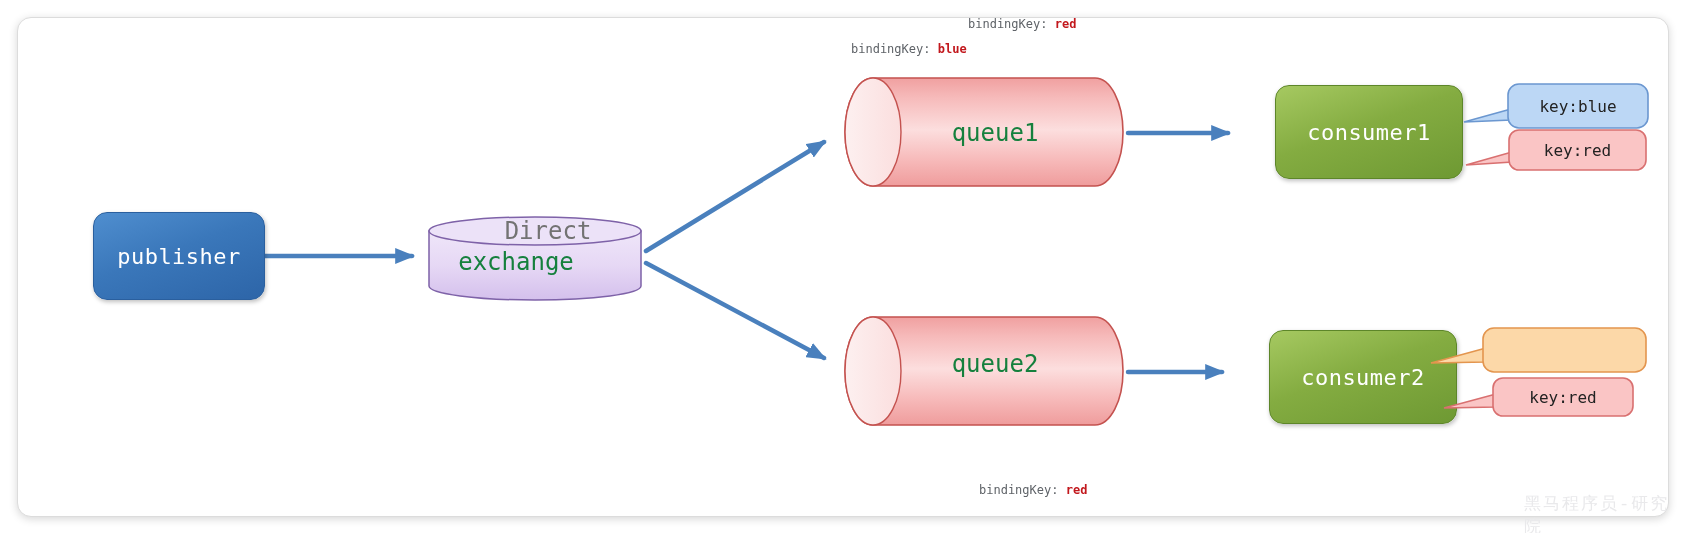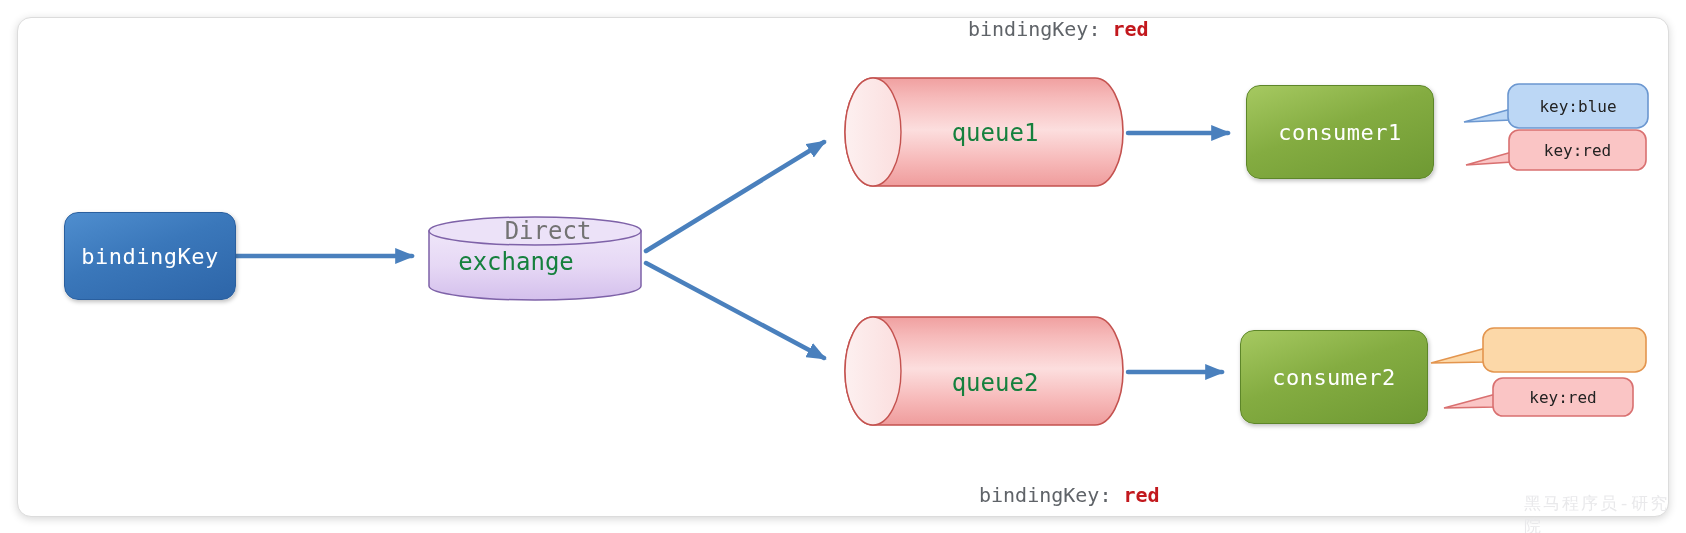--- a/index.html
+++ b/index.html
@@ -10,34 +10,34 @@
     --publisher_text:#ffffff; --consumer_text:#ffffff; --watermark:#e9e9eb;
   }
   html,body{margin:0;padding:0;background:#ffffff;}
   .stage{position:relative;width:1686px;height:533px;overflow:hidden;
          font-family:"DejaVu Sans Mono","Liberation Mono",monospace;}
   .card{position:absolute;left:17px;top:17px;width:1650px;height:498px;
         background:#fff;border:1px solid #dcdcdc;border-radius:14px;
         box-shadow:0 2px 8px rgba(0,0,0,.16);}
   .abs{position:absolute;}
   .node{position:absolute;display:flex;align-items:center;justify-content:center;
-        font-size:22px;letter-spacing:.5px;}
+        font-size:22px;letter-spacing:.5px;margin-left:29px;}
   .publisher{left:64px;top:212px;width:170px;height:86px;border-radius:14px;
         background:linear-gradient(160deg,#4f8ecf 0%,#3a77ba 45%,#2d65a8 100%);
         border:1.5px solid #2a5f9e;color:var(--publisher_text);
         box-shadow:1px 2px 4px rgba(0,0,0,.25);}
   .consumer{width:186px;height:92px;border-radius:14px;
         background:linear-gradient(160deg,#a6c961 0%,#84ac41 45%,#6e9933 100%);
         border:1.5px solid #5d8629;color:var(--consumer_text);
         box-shadow:1px 2px 4px rgba(0,0,0,.25);}
   .consumer1{left:1246px;top:85px;}
   .consumer2{left:1240px;top:330px;}
   .cyl-label{position:absolute;transform:translate(-50%,-50%);font-size:24px;color:#15803d;}
   .direct-label{position:absolute;transform:translate(-50%,-50%);font-size:24px;color:#737373;}
-  .bkey{position:absolute;font-size:20px;color:var(--label_gray);white-space:pre;}
+  .bkey{position:absolute;font-size:12px;color:var(--label_gray);white-space:pre;}
   .bkey .val{color:var(--value_red);font-weight:bold;}
   .bubble{position:absolute;}
   .bubble svg{position:absolute;left:0;top:0;}
   .bubble .tag-text{position:absolute;top:0;display:flex;align-items:center;
         justify-content:center;font-size:16px;color:#222;}
   .watermark{position:absolute;left:1524px;top:492px;font-size:17px;
         color:var(--watermark);font-family:Liberation Mono, monospace;letter-spacing:2px;}
 </style>
 </head>
 <body>
@@ -73,50 +73,51 @@
       </marker>
     </defs>
     <line x1="236" y1="256" x2="412" y2="256" style="stroke:var(--arrow)" stroke-width="4.5" stroke-linecap="round" marker-end="url(#ah)"></line>
     <line x1="646" y1="251" x2="824" y2="142" style="stroke:var(--arrow)" stroke-width="4.5" stroke-linecap="round" marker-end="url(#ah)"></line>
     <line x1="646" y1="263" x2="824" y2="358" style="stroke:var(--arrow)" stroke-width="4.5" stroke-linecap="round" marker-end="url(#ah)"></line>
     <line x1="1128" y1="133" x2="1228" y2="133" style="stroke:var(--arrow)" stroke-width="4.5" stroke-linecap="round" marker-end="url(#ah)"></line>
     <line x1="1128" y1="372" x2="1222" y2="372" style="stroke:var(--arrow)" stroke-width="4.5" stroke-linecap="round" marker-end="url(#ah)"></line>
   </svg>
 
   <div class="node publisher">
-    <span>bindingKey</span>
+    <span>publisher</span>
   </div>
 
   <svg class="abs" style="left:427px;top:216px" width="216" height="88">
     <path d="M 2 15 L 2 70 A 106 14 0 0 0 214 70 L 214 15 Z" fill="url(#exGrad)" stroke="#7e62a8" stroke-width="1.5"></path>
     <ellipse cx="108" cy="15" rx="106" ry="14" fill="#ece2f8" stroke="#7e62a8" stroke-width="1.5"></ellipse>
   </svg>
   <div class="direct-label" style="left:548px;top:231px">Direct</div>
   <div class="cyl-label" style="left:516px;top:262px">exchange</div>
 
   <svg class="abs" style="left:842px;top:76px" width="284" height="112">
     <path d="M 31 2 L 253 2 A 28 54 0 0 1 253 110 L 31 110 A 28 54 0 0 1 31 2 Z" fill="url(#qGrad)" stroke="#c4524f" stroke-width="1.6"></path>
     <ellipse cx="31" cy="56" rx="28" ry="54" fill="url(#qFace)" stroke="#c4524f" stroke-width="1.4"></ellipse>
   </svg>
   <div class="cyl-label" style="left:995px;top:133px">queue1</div>
 
   <svg class="abs" style="left:842px;top:315px" width="284" height="112">
     <path d="M 31 2 L 253 2 A 28 54 0 0 1 253 110 L 31 110 A 28 54 0 0 1 31 2 Z" fill="url(#qGrad)" stroke="#c4524f" stroke-width="1.6"></path>
     <ellipse cx="31" cy="56" rx="28" ry="54" fill="url(#qFace)" stroke="#c4524f" stroke-width="1.4"></ellipse>
   </svg>
-  <div class="cyl-label" style="left:995px;top:383px">queue2</div>
+  <div class="cyl-label" style="left:995px;top:364px">queue2</div>
 
   <div class="node consumer consumer1">
     <span>consumer1</span>
   </div>
   <div class="node consumer consumer2">
     <span>consumer2</span>
   </div>
 
   <div class="bkey" style="left:968px;top:17px"><span>bindingKey: </span><span class="val">red</span></div>
+  <div class="bkey" style="left:851px;top:42px"><span>bindingKey: </span><span class="val">blue</span></div>
   <div class="bkey" style="left:979px;top:483px"><span>bindingKey: </span><span class="val">red</span></div>
 
   <div class="bubble" style="left:1455px;top:82px;width:196px;height:48px">
     <svg width="196" height="48">
       <path d="M 56 27 L 9 40 L 56 38 Z" style="fill:var(--tag_blue_fill);stroke:var(--tag_blue_border)" stroke-width="1.6"></path>
       <rect x="53" y="2" width="140" height="44" rx="11" style="fill:var(--tag_blue_fill);stroke:var(--tag_blue_border)" stroke-width="1.6"></rect>
     </svg>
     <span class="tag-text" style="left:53px;width:140px;height:48px">key:blue</span>
   </div>
   <div class="bubble" style="left:1457px;top:128px;width:192px;height:44px">

